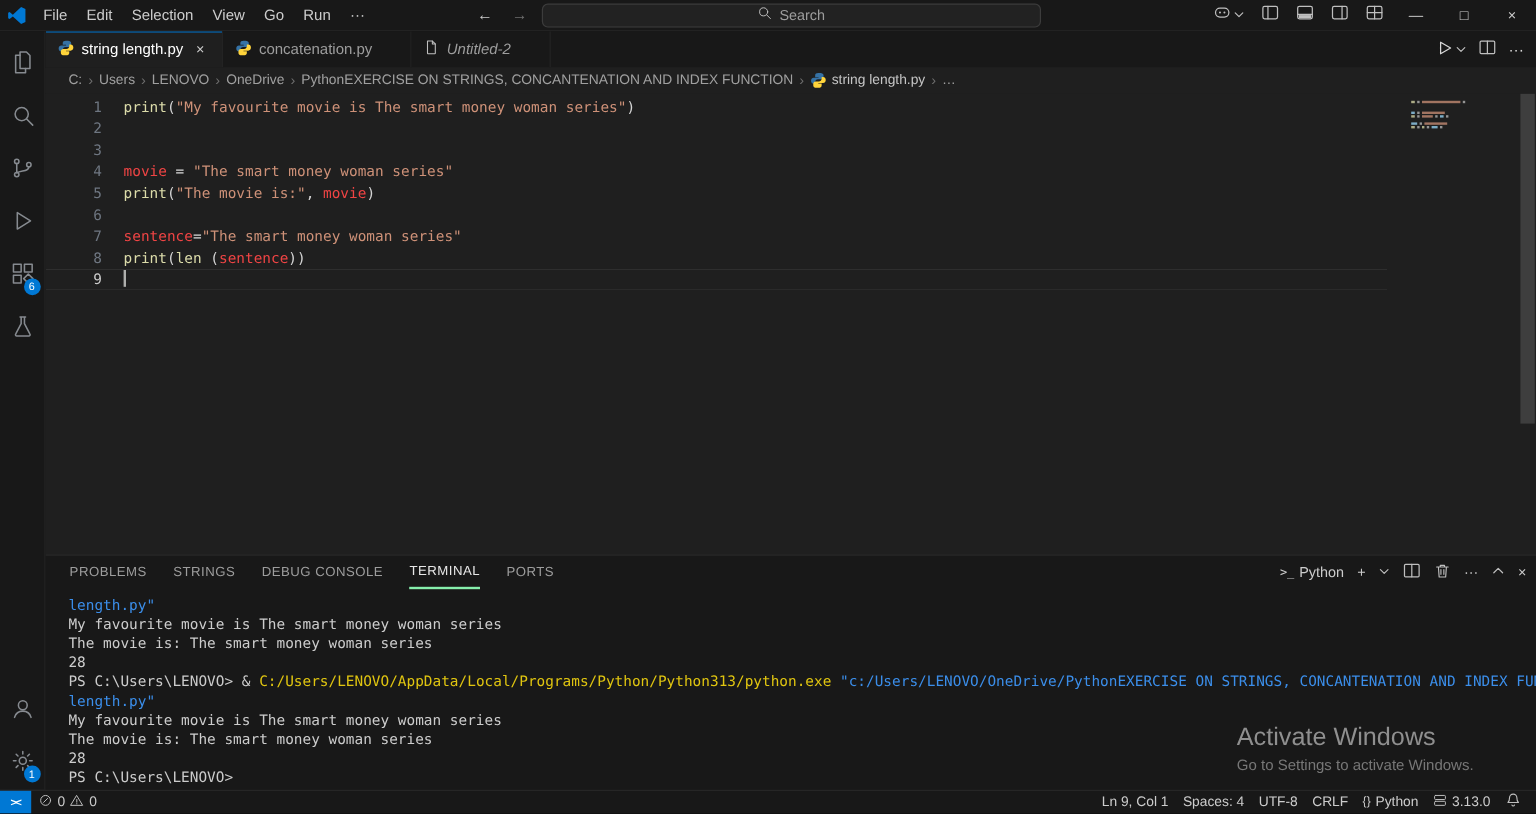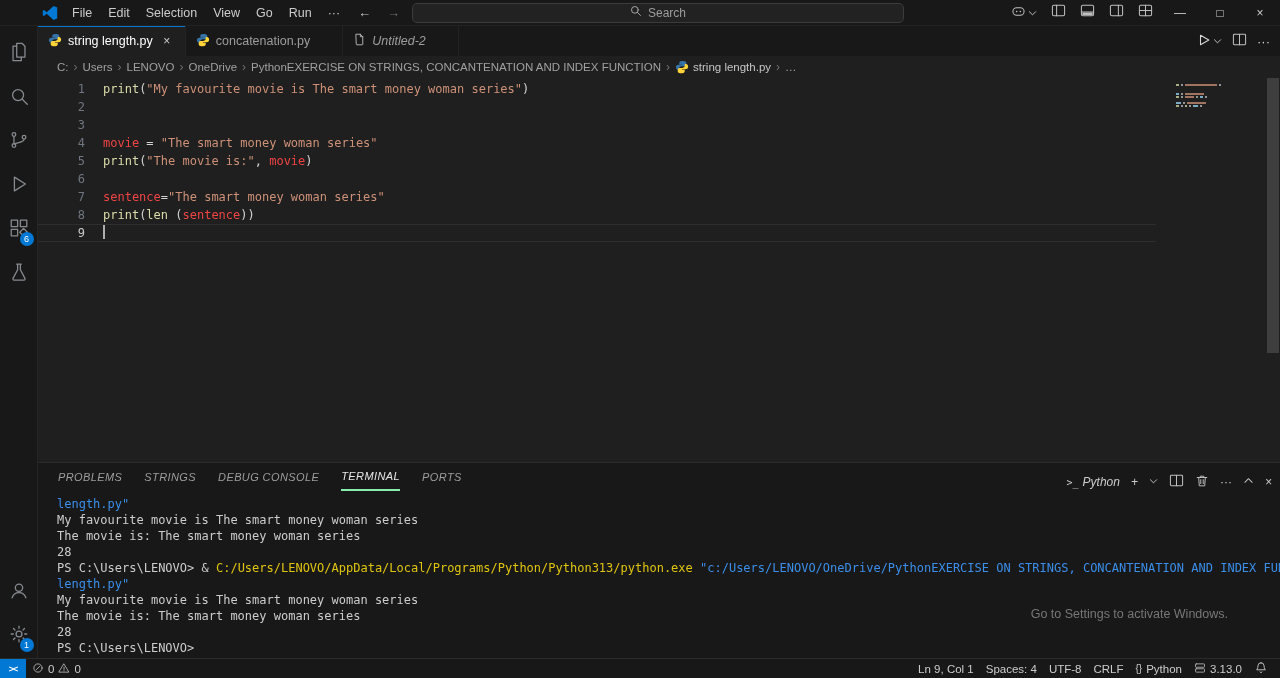--- a/index.html
+++ b/index.html
@@ -1,28 +1,28 @@
 <!DOCTYPE html>
 <html><head>
 <meta charset="utf-8">
 <style>
   * { margin:0; padding:0; box-sizing:border-box; }
   html,body { width:1280px; height:678px; overflow:hidden; background:#000; }
   body { font-family:"Liberation Sans", sans-serif; color:#cccccc; }
   #app { width:1280px; height:678px; display:flex; flex-direction:column; background:#181818; }
 
   
-  .titlebar { height:26px; background:#181818; display:flex; align-items:center; position:relative; flex:0 0 auto; border-bottom:1px solid #222;padding-left:36px; }
+  .titlebar { height:26px; background:#181818; display:flex; align-items:center; position:relative; flex:0 0 auto; border-bottom:1px solid #222; }
   .vscode-logo { width:28px; display:flex; justify-content:center; align-items:center; }
   .menus { display:flex; align-items:center; }
   .menu-item { font-size:12.5px; color:#cccccc; padding:0 8px; height:22px; line-height:22px; border-radius:4px; cursor:default; }
   .center-group { position:absolute; left:50%; transform:translateX(-52%); display:flex; align-items:center; gap:8px; }
   .nav-arrow { font-size:13px; color:#cccccc; padding:0 4px; }
   .nav-arrow.fwd { color:#6e6e6e; }
-  .search-box { width:492px; height:20px; background:#222222; border:1px solid #3c3c3c; border-radius:5px; display:flex; align-items:center; justify-content:center; gap:6px; font-size:12px; color:#9d9d9d; }
+  .search-box { width:416px; height:20px; background:#222222; border:1px solid #3c3c3c; border-radius:5px; display:flex; align-items:center; justify-content:center; gap:6px; font-size:12px; color:#9d9d9d; }
   .tb-right { margin-left:auto; display:flex; align-items:center; height:100%; }
   .tb-icon { padding:0 7px; display:flex; align-items:center; gap:2px; height:100%; }
   .win-btn { width:40px; height:100%; display:flex; align-items:center; justify-content:center; font-size:12px; color:#cccccc; }
 
   
   .main-row { display:flex; flex:1 1 auto; min-height:0; }
 
   
   .activitybar { width:38px; background:#181818; border-right:1px solid #252525; display:flex; flex-direction:column; align-items:center; padding-top:6px; flex:0 0 auto; }
   .act-btn { width:38px; height:44px; display:flex; align-items:center; justify-content:center; position:relative; }
@@ -66,21 +66,21 @@
   .minimap { position:absolute; top:2px; right:14px; width:96px; padding:4px 0 0 6px; }
   .mm-line { height:2px; margin-bottom:1px; white-space:nowrap; }
   .mm-seg { display:inline-block; height:2px; margin-right:2px; vertical-align:top; opacity:.75; }
   .mm-seg.tk-fn { background:#dcdcaa; } .mm-seg.tk-str { background:#ce9178; }
   .mm-seg.tk-var { background:#9cdcfe; } .mm-seg.tk-op { background:#bdbdbd; }
   .scrollbar { position:absolute; top:0; right:0; width:14px; height:100%; }
   .scroll-thumb { position:absolute; top:0; right:1px; width:12px; height:275px; background:rgba(121,121,121,.35); }
 
   
   .panel { height:196px; flex:0 0 auto; background:#181818; border-top:1px solid #2b2b2b; position:relative; display:flex; flex-direction:column; }
-  .panel-header { height:28px; display:flex; align-items:flex-end; padding:0 8px 0 20px; flex:0 0 auto;font-style:italic; }
+  .panel-header { height:28px; display:flex; align-items:center; padding:0 8px 0 20px; flex:0 0 auto; }
   .panel-tabs { display:flex; gap:22px; height:100%; align-items:center; }
   .panel-tab { font-size:11px; letter-spacing:.4px; color:#9d9d9d; height:100%; display:flex; align-items:center; border-bottom:1px solid transparent; }
   .panel-tab.active { color:#e7e7e7; border-bottom:2px solid #86efac; }
   .panel-actions { margin-left:auto; display:flex; align-items:center; gap:11px; color:#cccccc; }
   .pa-item { display:flex; align-items:center; gap:4px; font-size:12px; }
   .prompt-glyph { font-family:"DejaVu Sans Mono", monospace; font-size:10px; color:#cccccc; }
   .terminal { flex:1 1 auto; padding:5px 8px 0 19px; overflow:hidden; }
   .term-line { height:16px; line-height:16px; font-family:"DejaVu Sans Mono", monospace; font-size:12px; white-space:pre; }
   .c-fg { color:#cccccc; } .c-blue { color:#3b8eea; } .c-yellow { color:#e0c510; }
 
@@ -372,20 +372,21 @@
             <div class="term-line"><span class="c-fg">The movie is: The smart money woman series</span></div>
             <div class="term-line"><span class="c-fg">28</span></div>
             <div class="term-line"><span class="c-fg">PS C:\Users\LENOVO&gt; &amp; </span><span class="c-yellow">C:/Users/LENOVO/AppData/Local/Programs/Python/Python313/python.exe</span><span class="c-fg"> </span><span class="c-blue">"c:/Users/LENOVO/OneDrive/PythonEXERCISE ON STRINGS, CONCANTENATION AND INDEX FUNCTION/string</span></div>
             <div class="term-line"><span class="c-blue">length.py"</span></div>
             <div class="term-line"><span class="c-fg">My favourite movie is The smart money woman series</span></div>
             <div class="term-line"><span class="c-fg">The movie is: The smart money woman series</span></div>
             <div class="term-line"><span class="c-fg">28</span></div>
             <div class="term-line"><span class="c-fg">PS C:\Users\LENOVO&gt;</span></div>
           </div>
         <div class="watermark">
+          <div class="wm-title">Activate Windows</div>
           <div class="wm-sub">Go to Settings to activate Windows.</div>
         </div>
       </div>
     </div>
   </div>
 
   <div class="statusbar">
     <div class="status-left">
       <span class="remote">&gt;&lt;</span>
       <span class="status-item">

